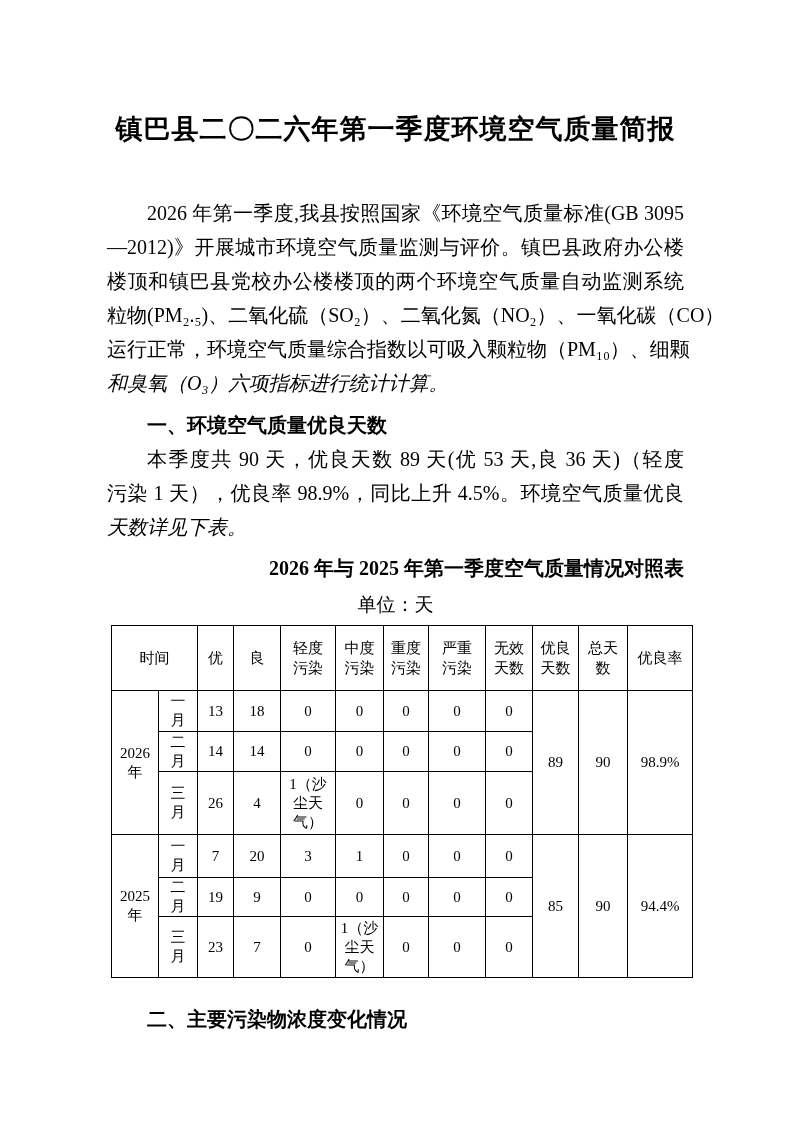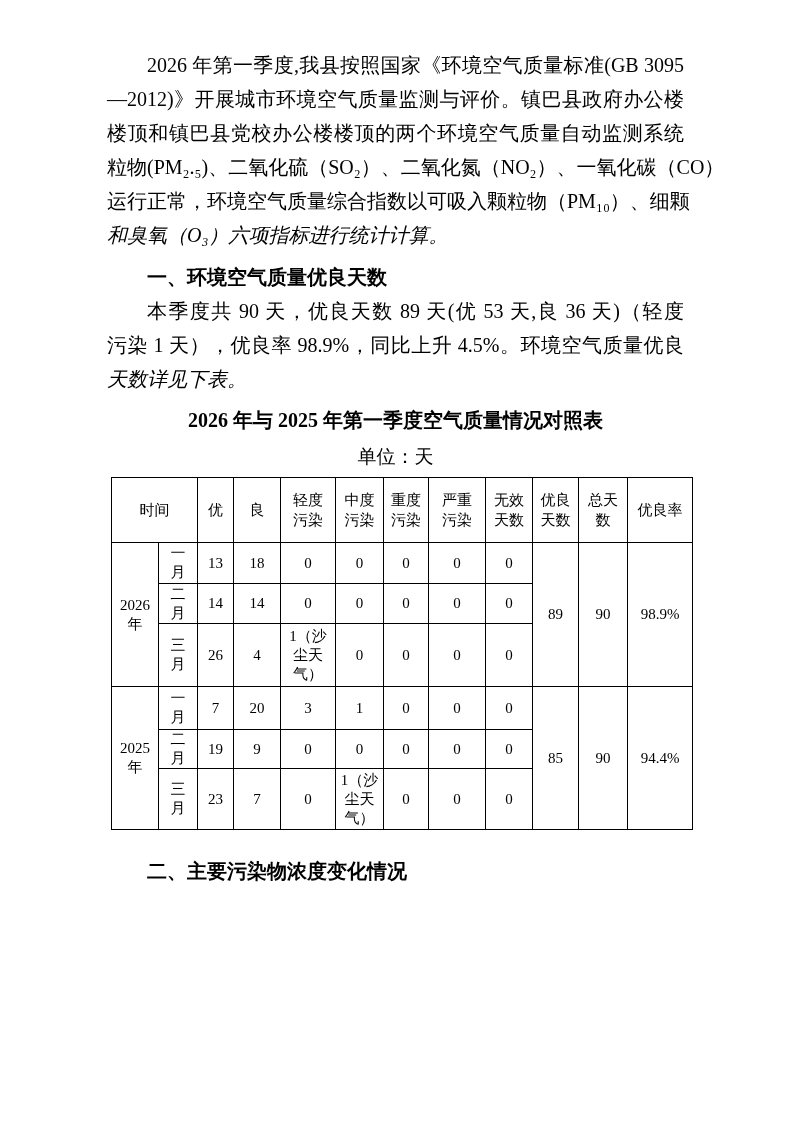--- a/index.html
+++ b/index.html
@@ -44,21 +44,21 @@
     font-family: "Liberation Sans", "DejaVu Sans", sans-serif;
     font-size: 20px;
     font-weight: bold;
     line-height: 34px;
   }
   .table-title {
     margin-top: 10px;
     font-size: 20px;
     font-weight: bold;
     line-height: 28px;
-    text-align: center;
+    text-align: right;
   }
   .unit-label {
     margin-top: 10px;
     font-size: 19px;
     font-weight: normal;
     line-height: 26px;
     text-align: center;
   }
   table.cmp {
     margin: 7px 0 0 4px;
@@ -86,20 +86,21 @@
   tr.r5 td { height: 39px; }
   tr.r6 td { height: 61px; }
   .sec2-heading { margin-top: 24px; }
 </style>
 </head>
 <body>
 
 <div class="page">
   <div class="content">
 
+    <h1 class="doc-title">镇巴县二〇二六年第一季度环境空气质量简报</h1>
 
     <div class="para">
       <div class="line first">2026 年第一季度,我县按照国家《环境空气质量标准(GB 3095</div>
       <div class="line">—2012)》开展城市环境空气质量监测与评价。镇巴县政府办公楼</div>
       <div class="line">楼顶和镇巴县党校办公楼楼顶的两个环境空气质量自动监测系统</div>
       <div class="line">粒物(PM₂.₅)、二氧化硫（SO₂）、二氧化氮（NO₂）、一氧化碳（CO）</div>
       <div class="line">运行正常，环境空气质量综合指数以可吸入颗粒物（PM₁₀）、细颗</div>
       <div class="line last">和臭氧（O₃）六项指标进行统计计算。</div>
     </div>
 

